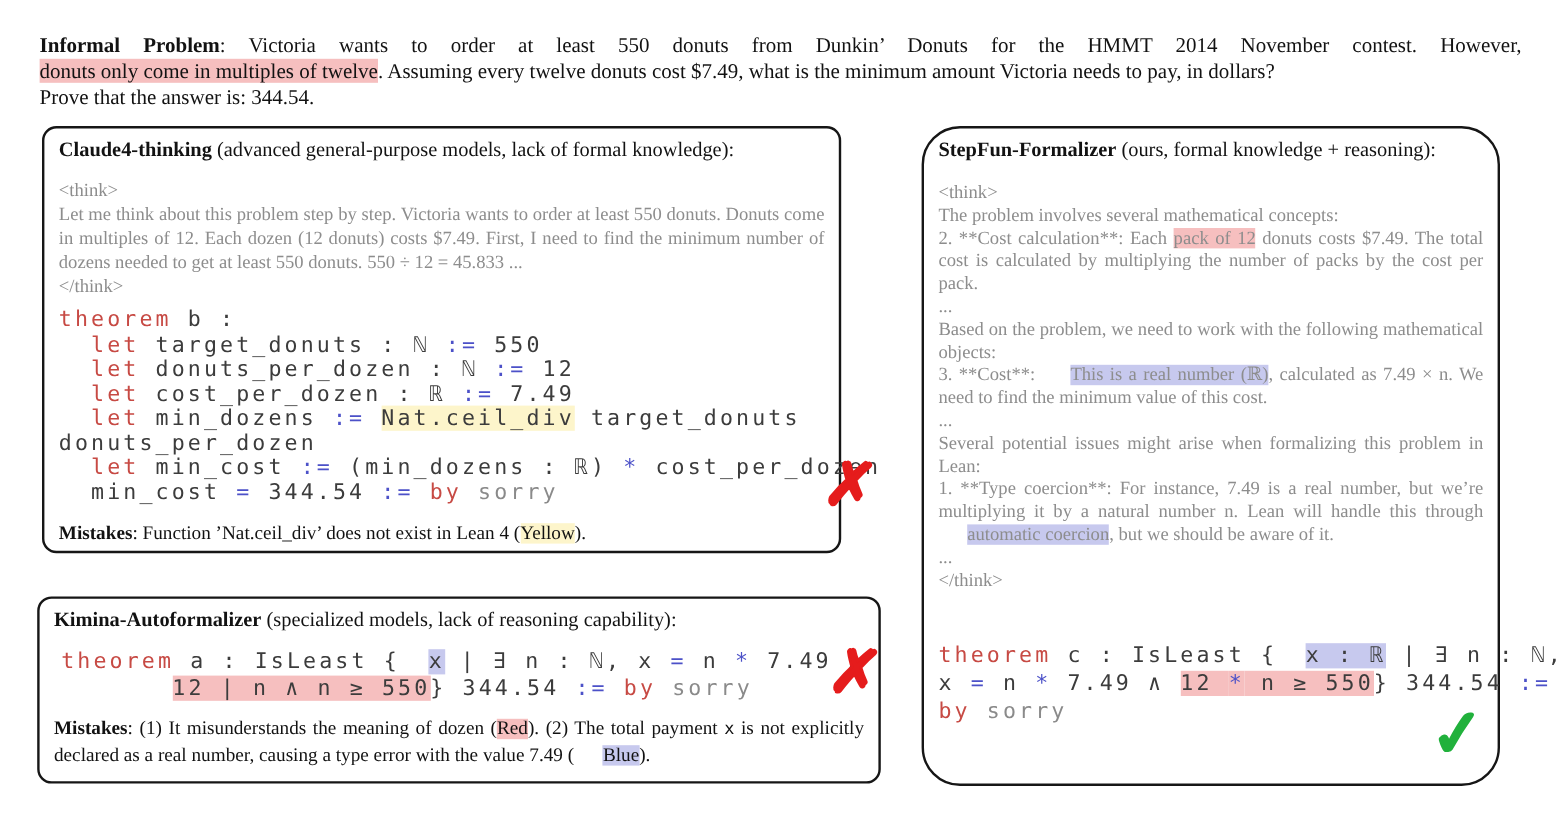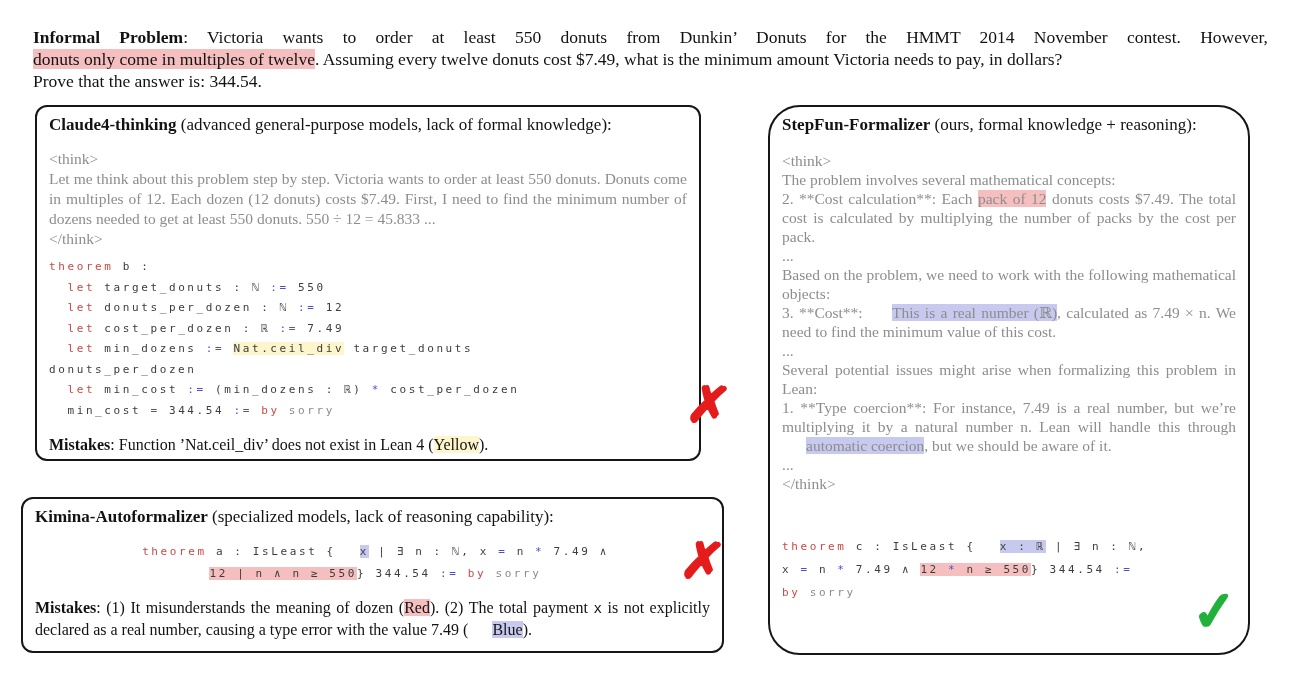--- a/index.html
+++ b/index.html
@@ -8,33 +8,33 @@
     background:#ffffff;color:var(--ink,#121212);
     font-family:"Liberation Serif","DejaVu Serif",serif;
   }
   
   .problem{position:absolute;left:33px;top:26px;width:1235px;font-size:17.5px;line-height:22px;}
   .p-line{white-space:normal;}
   .p-line.j{text-align:justify;text-align-last:justify;}
   
   .box{position:absolute;background:#fff;border:2.5px solid var(--border,#161616);border-radius:12px;box-sizing:border-box;}
   .box-claude{left:35px;top:105px;width:666px;height:356px;}
-  .box-kimina{left:21px;top:497px;width:703px;height:156px;}
+  .box-kimina{left:31px;top:497px;width:703px;height:156px;}
   .box-stepfun{left:768px;top:105px;width:482px;height:550px;border-radius:32px;}
   .box-header{position:absolute;top:7px;left:12px;right:12px;font-size:17px;line-height:22px;}
   
   .think{position:absolute;left:12px;right:12px;color:var(--think,#8d8d8d);}
   .box-claude .think{top:42px;font-size:15.5px;line-height:20px;}
   .box-stepfun .think{top:44px;font-size:15.5px;line-height:19px;}
   .think-par{text-align:justify;}
   
   .code{
     position:absolute;left:12px;right:6px;
     font-family:"DejaVu Sans Mono","Liberation Mono","DejaVu Sans",monospace;
-    font-size:11px;letter-spacing:2.6px;color:var(--codefg,#3c3c3c);
+    font-size:18px;letter-spacing:2.6px;color:var(--codefg,#3c3c3c);
   }
   .box-claude .code{top:150px;line-height:20.5px;}
   .box-kimina .code{top:42px;line-height:22px;text-align:center;}
   .box-stepfun .code{top:428px;line-height:23px;}
   .code-line{white-space:pre;}
   
   .mistakes{position:absolute;left:12px;right:12px;font-size:16px;line-height:21px;text-align:justify;}
   .box-claude .mistakes{top:327px;}
   .box-kimina .mistakes{top:98px;}
   

